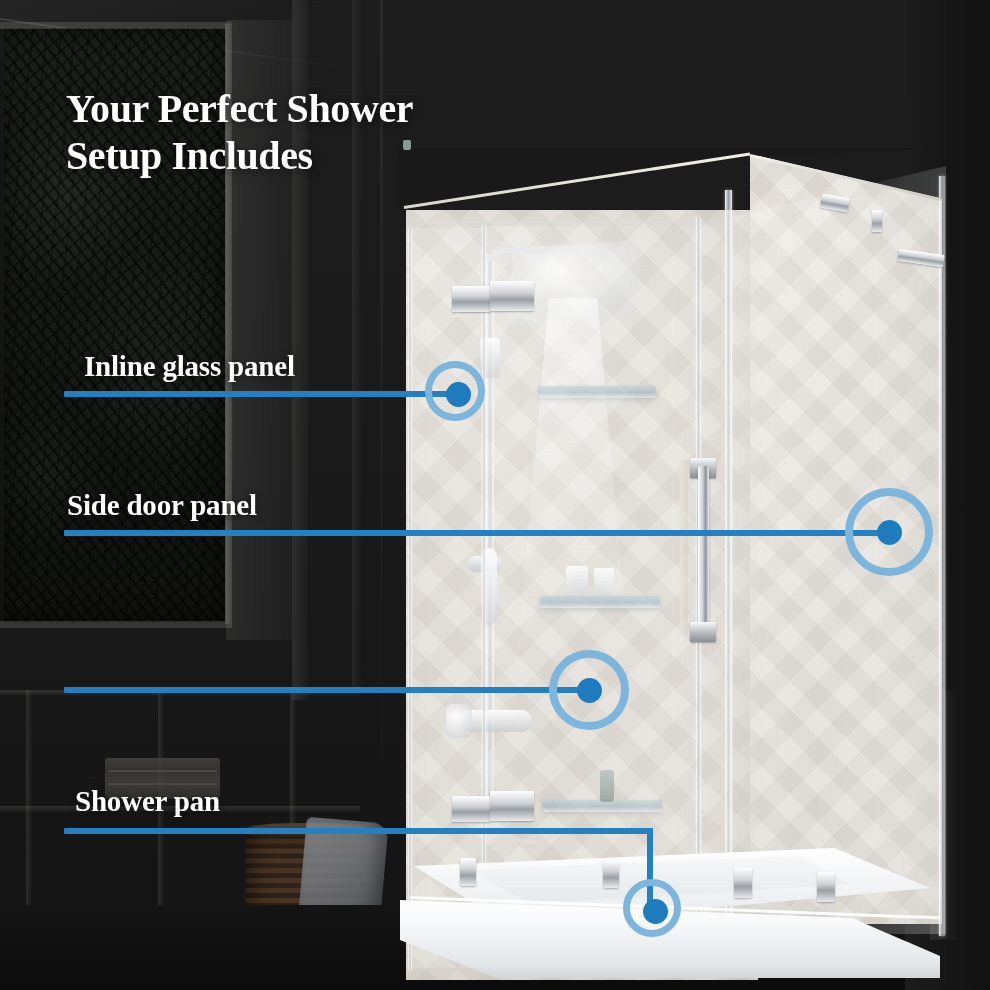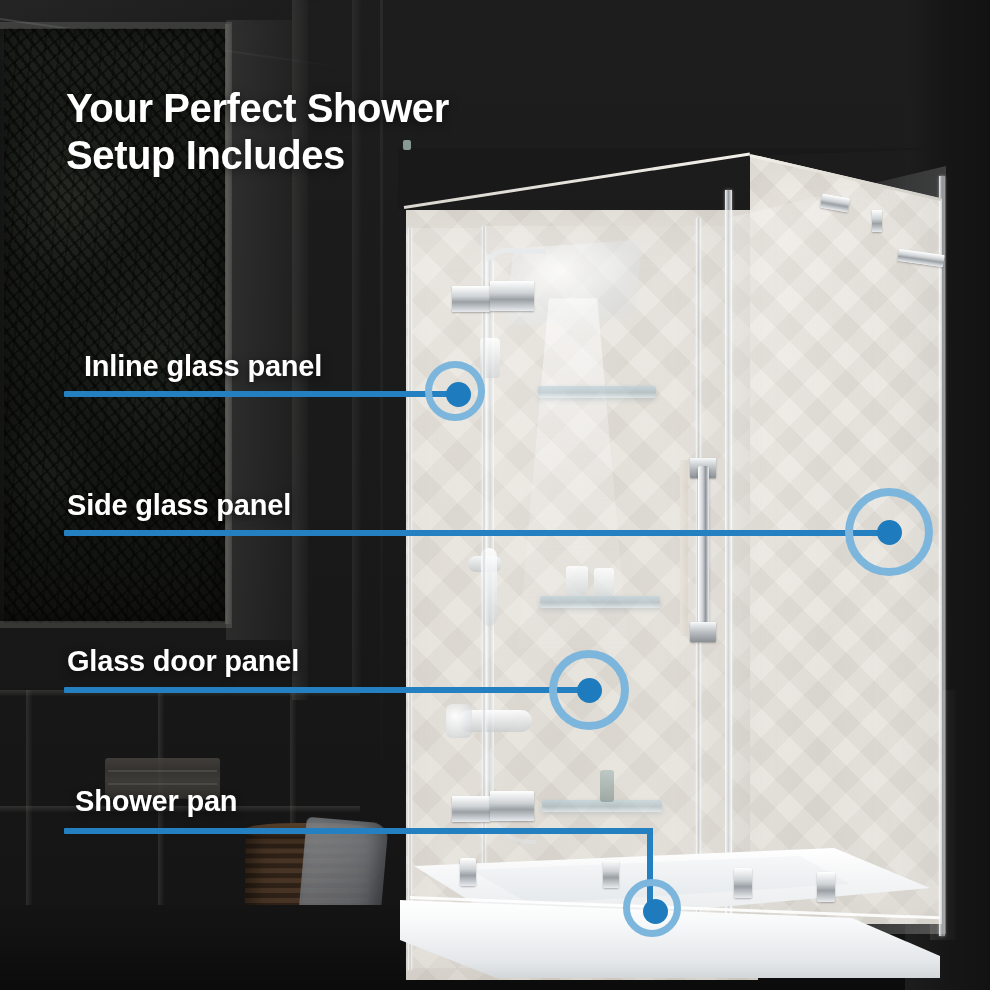--- a/index.html
+++ b/index.html
@@ -1,20 +1,20 @@
 <!DOCTYPE html>
 <html><head>
 <meta charset="utf-8">
 <style>
   html,body{margin:0;padding:0;background:#000;}
   *{box-sizing:border-box;}
   #stage{
     position:relative;width:990px;height:990px;overflow:hidden;
     background:#701a75;
-    font-family:Liberation Sans, sans-serif;
+    font-family:Liberation Serif, serif;
   }
 
   
   .photo{position:absolute;inset:0;overflow:hidden;}
 
   .wall-back{position:absolute;inset:0;background:
      linear-gradient(180deg,#1d1d1d 0%,#1a1a1a 45%,#141414 100%);}
 
   
   .ceiling{position:absolute;left:-20px;top:-10px;width:420px;height:70px;
@@ -358,22 +358,21 @@
   <div class="title">Your Perfect Shower
 Setup Includes</div>
 
   <div class="lead lead1"></div>
   <div class="lead lead2"></div>
   <div class="lead lead3"></div>
   <div class="lead lead4"></div>
   <div class="lead4v"></div>
 
   <div class="label lbl1">Inline glass panel</div>
-  <div class="label lbl2">Side glass panel</div>
-  <div class="label lbl3">Glass door panel</div>
+  <div class="label lbl2">Side door panel</div>
   <div class="label lbl4">Shower pan</div>
 
   <div class="marker mk1">
     <div class="marker-dot"></div>
   </div>
   <div class="marker mk2">
     <div class="marker-dot"></div>
   </div>
   <div class="marker mk3">
     <div class="marker-dot"></div>

